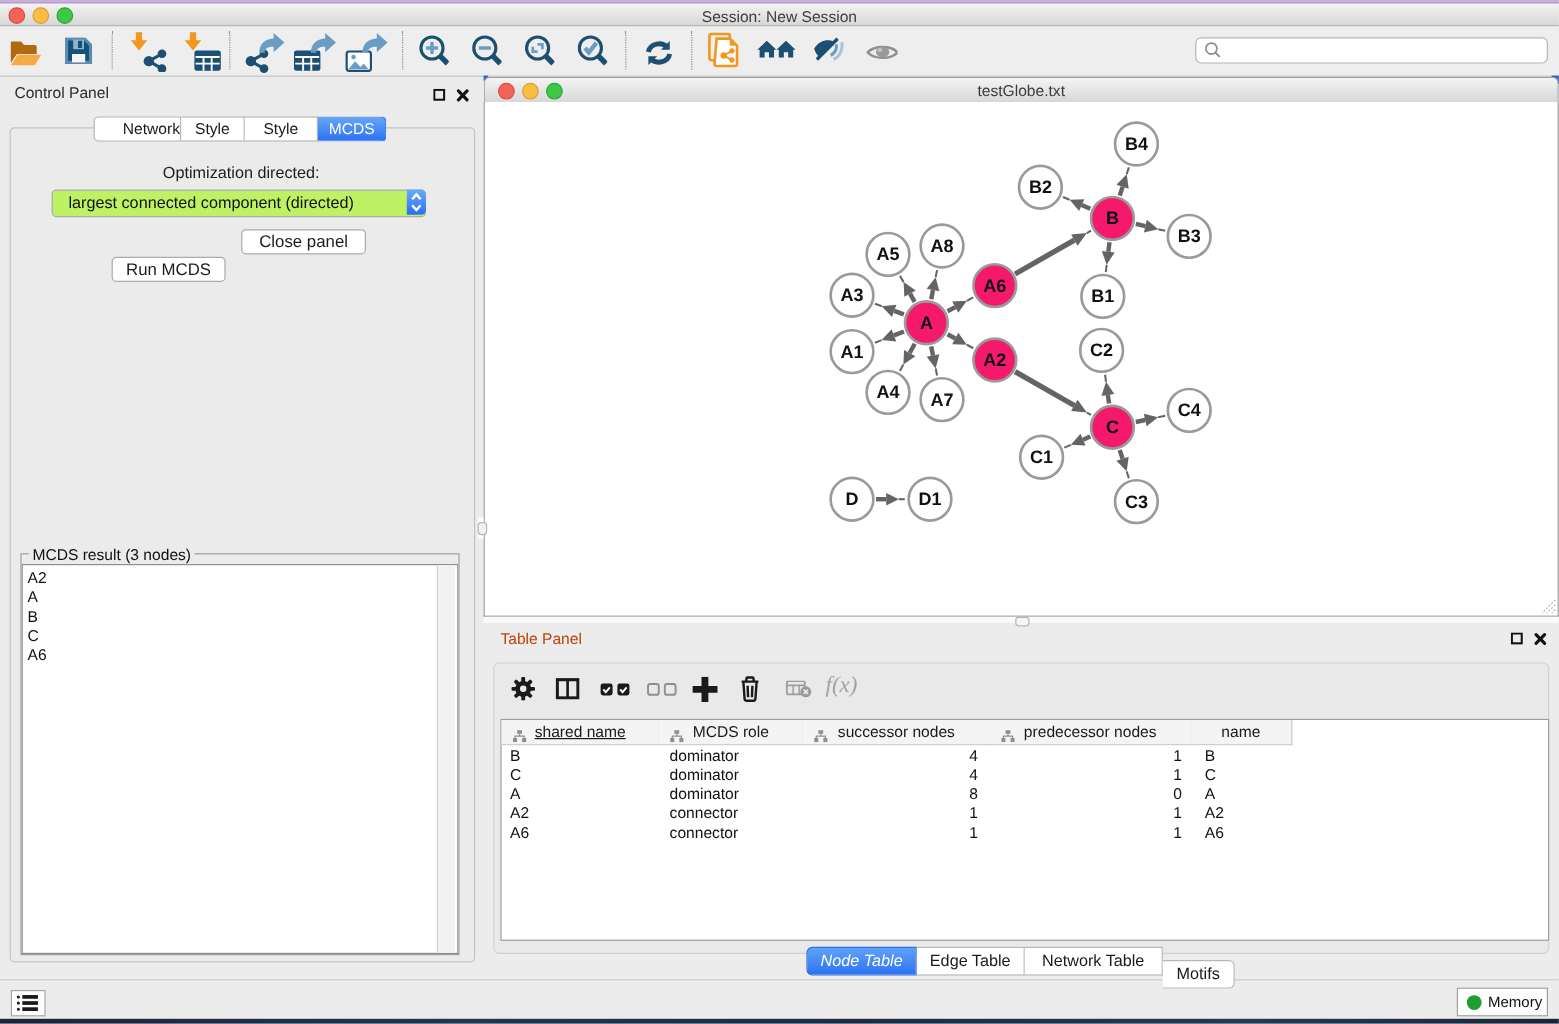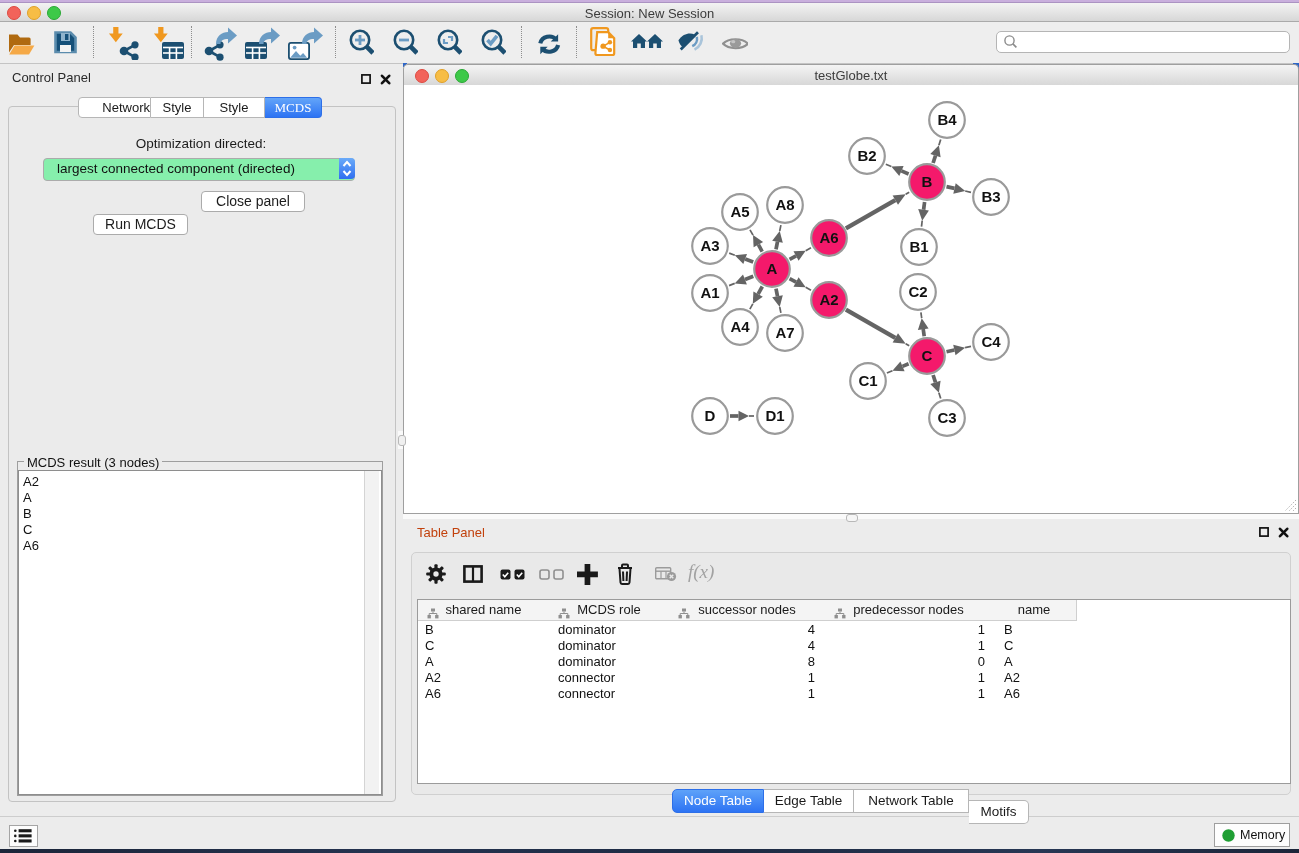--- a/index.html
+++ b/index.html
@@ -14,24 +14,24 @@
 #toolbar{left:0;top:22px;width:1299px;height:41px;background:#eeeeee;border-bottom:1px solid #c4c4c4;}
 .sep{position:absolute;top:4px;height:32px;width:0;border-left:1px dotted #8e8e8e;}
 .ticon{position:absolute;top:0;}
 #searchbox{position:absolute;left:996px;top:9px;width:292px;height:20px;background:#fff;border:1px solid #b5b5b5;border-radius:5px;}
 
 #cpTitle{left:12px;top:70px;font-size:13px;color:#2a2a2a;}
 #cpBox{left:8px;top:106px;width:386px;height:694px;background:#ebebeb;border:1px solid #c3c3c3;border-radius:4px;}
 .tabs{position:absolute;left:78px;top:97px;height:19px;display:flex;z-index:5;}
 .tab{height:19px;line-height:19px;font-size:13px;padding:0;text-align:center;background:#fff;border:1px solid #b6b6b6;border-left:none;color:#1a1a1a;}
 .tab.first{border-left:1px solid #b6b6b6;border-radius:4px 0 0 4px;}
-.tab.last{border-radius:0 4px 4px 0;font-family:Liberation Serif, serif;}
+.tab.last{border-radius:0 4px 4px 0;}
 .tab.sel{background:linear-gradient(#63a5f9,#2d73f3);color:#fff;border-color:#2d6fe8;}
 #optlabel{left:8px;top:136px;width:386px;text-align:center;font-size:13.5px;color:#1c1c1c;}
-#dropdown{left:43px;top:158px;width:310px;height:21px;background:#86efac;border:1px solid #ababab;border-radius:4px;}
+#dropdown{left:43px;top:158px;width:310px;height:21px;background:#bef264;border:1px solid #ababab;border-radius:4px;}
 #dropdown span{position:absolute;left:13px;top:2px;font-size:13.5px;color:#111;}
 #spinner{position:absolute;right:-1px;top:-1px;width:16px;height:21px;background:linear-gradient(#6babf9,#2e6ef0);border-radius:0 4px 4px 0;}
 .btn{position:absolute;height:19px;background:#fff;border:1px solid #ababab;border-radius:4px;font-size:14px;color:#1c1c1c;text-align:center;line-height:19px;}
 #fieldset{left:17px;top:461px;width:364px;height:333px;border:1px solid #9e9e9e;}
 #fieldlabel{left:24px;top:455px;background:#ebebeb;padding:0 3px;font-size:13px;color:#111;}
 #mlist{left:18px;top:470px;width:362px;height:323px;background:#fff;border:1px solid #8e8e8e;font-size:13px;color:#111;}
 #mlist .it{position:absolute;left:4px;}
 #mscroll{position:absolute;right:2px;top:0;bottom:0;width:14px;background:#f2f2f2;border-left:1px solid #d4d4d4;}
 
 #netwin{left:403px;top:64px;width:896px;height:450px;}
@@ -42,21 +42,21 @@
 #tpBox{left:411px;top:552px;width:878px;height:241px;background:#e9e9e9;border:1px solid #d0d0d0;border-radius:5px;}
 #ttable{left:417px;top:599px;width:872px;height:183px;background:#fff;border:1px solid #9b9b9b;}
 .hcell{position:absolute;top:0;height:20px;background:#f4f4f4;border-right:1px solid #cfcfcf;border-bottom:1px solid #cfcfcf;font-size:13px;color:#1a1a1a;text-align:center;line-height:20px;}
 .hico{position:absolute;left:9px;top:5px;}
 .trow{position:absolute;font-size:13px;color:#111;height:16px;line-height:16px;}
 
 .btabs{position:absolute;left:672px;top:789px;height:22px;display:flex;z-index:5;}
 .btab{height:22px;line-height:22px;font-size:13.5px;text-align:center;background:#fff;border:1px solid #b6b6b6;border-left:none;color:#1a1a1a;}
 .btab.first{border-left:1px solid #b6b6b6;border-radius:5px 0 0 5px;}
 .btab.last{border-radius:0 5px 5px 0;margin-top:11px;}
-.btab.sel{background:linear-gradient(#5ea2f9,#2d73f3);color:#fff;border-color:#2d6fe8;}
+.btab.sel{background:linear-gradient(#5ea2f9,#2d73f3);color:#fff;border-color:#2d6fe8;font-style:italic;}
 
 #statusbar{left:0;top:816px;width:1299px;height:33px;background:#ececec;border-top:1px solid #cdcdcd;}
 #listbtn{position:absolute;left:9px;top:8px;width:27px;height:20px;background:#fdfdfd;border:1px solid #a5a5a5;}
 #membtn{position:absolute;left:1214px;top:6px;width:74px;height:22px;background:#fdfdfd;border:1px solid #9e9e9e;text-align:center;}
 #deskBottom{left:0;top:849px;width:1299px;height:4px;background:linear-gradient(90deg,#1b2539 0%,#243350 30%,#1d2a42 55%,#273754 80%,#1b2539 100%);}
 </style>
 </head>
 <body>
 <div class="abs" id="deskTop"></div>
 <div class="abs" id="titlebar">
@@ -434,21 +434,21 @@
       <rect x="0.7" y="0.7" width="15" height="11" rx="1" fill="none" stroke="#9b9b9b" stroke-width="1.4"></rect>
       <line x1="1" y1="4.2" x2="15.5" y2="4.2" stroke="#9b9b9b" stroke-width="1.4"></line>
       <line x1="6" y1="4.5" x2="6" y2="12" stroke="#9b9b9b" stroke-width="1.2"></line>
       <line x1="11" y1="4.5" x2="11" y2="12" stroke="#9b9b9b" stroke-width="1.2"></line>
       <circle cx="16.5" cy="9.5" r="4.6" fill="#9b9b9b"></circle>
       <path d="M14.7,7.7 l3.6,3.6 M18.3,7.7 l-3.6,3.6" stroke="#e9e9e9" stroke-width="1.4"></path>
     </svg>
   <span style="position:absolute;left:276px;top:8px;font-family:'Liberation Serif',serif;font-style:italic;font-size:19px;color:#a2a2a2;">f(x)</span>
   </div>
 <div class="abs" id="ttable">
-  <div class="hcell" style="left:0;width:131px;"><span class="hico"><svg width="12" height="11" viewBox="0 0 12 11">
+  <div class="hcell" style="left:0;width:131px;text-decoration:underline;"><span class="hico"><svg width="12" height="11" viewBox="0 0 12 11">
           <rect x="4" y="0.5" width="4" height="3" fill="#8f8f8f"></rect>
           <rect x="0.5" y="7" width="3.4" height="3.4" fill="#8f8f8f"></rect>
           <rect x="8.1" y="7" width="3.4" height="3.4" fill="#8f8f8f"></rect>
           <path d="M6,3.5 V5.5 M2.2,7 V5.5 H9.8 V7" fill="none" stroke="#8f8f8f" stroke-width="1"></path>
         </svg></span>shared name</div>
   <div class="hcell" style="left:131px;width:120px;"><span class="hico"><svg width="12" height="11" viewBox="0 0 12 11">
           <rect x="4" y="0.5" width="4" height="3" fill="#8f8f8f"></rect>
           <rect x="0.5" y="7" width="3.4" height="3.4" fill="#8f8f8f"></rect>
           <rect x="8.1" y="7" width="3.4" height="3.4" fill="#8f8f8f"></rect>
           <path d="M6,3.5 V5.5 M2.2,7 V5.5 H9.8 V7" fill="none" stroke="#8f8f8f" stroke-width="1"></path>

